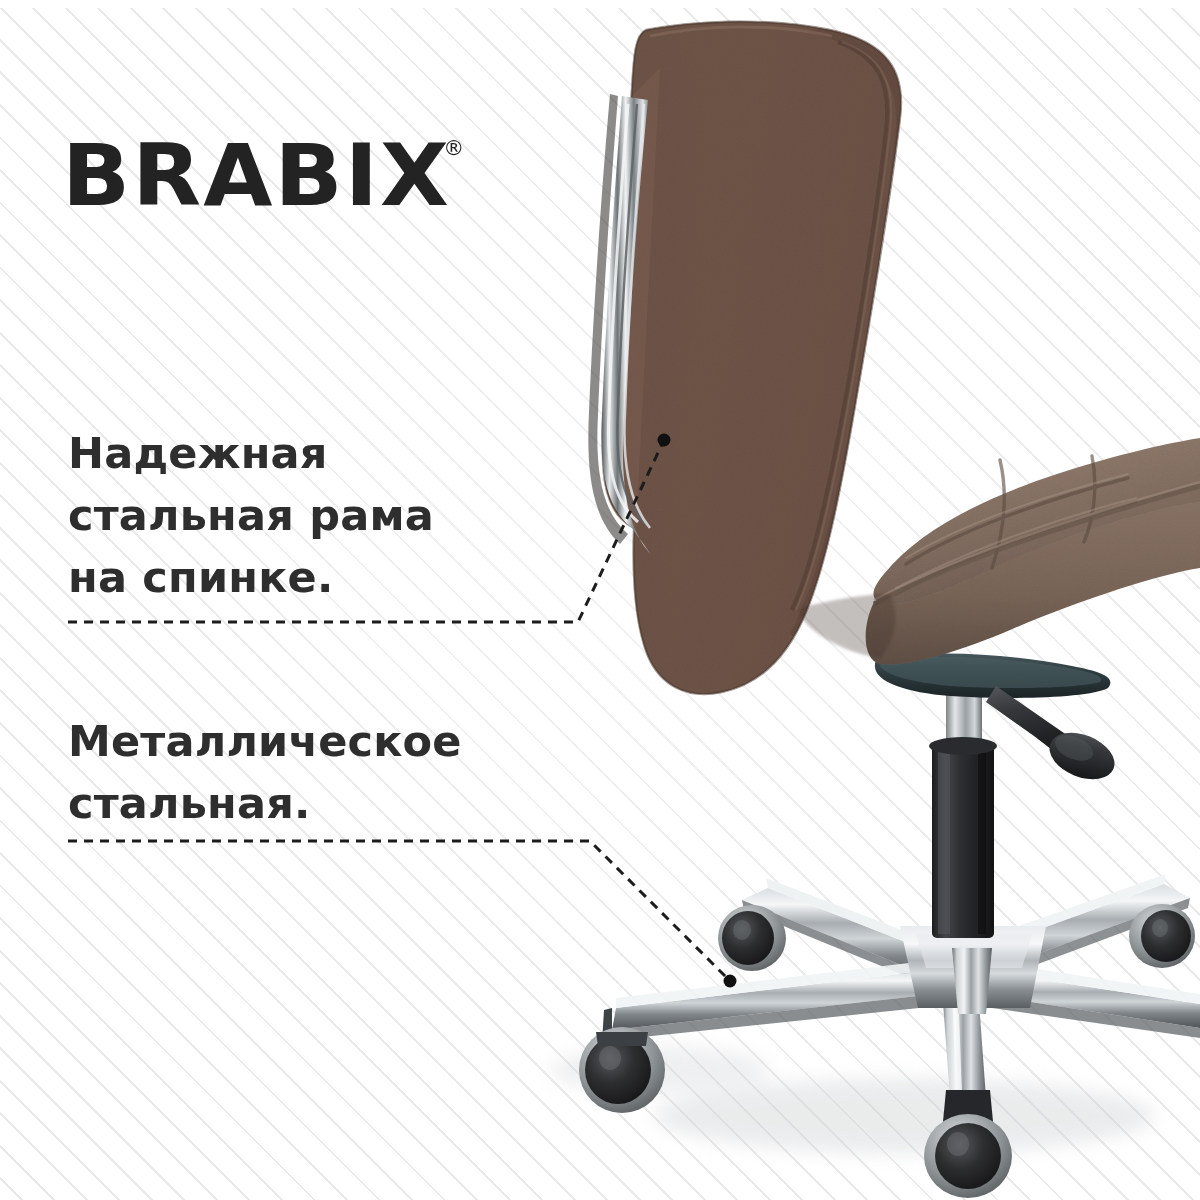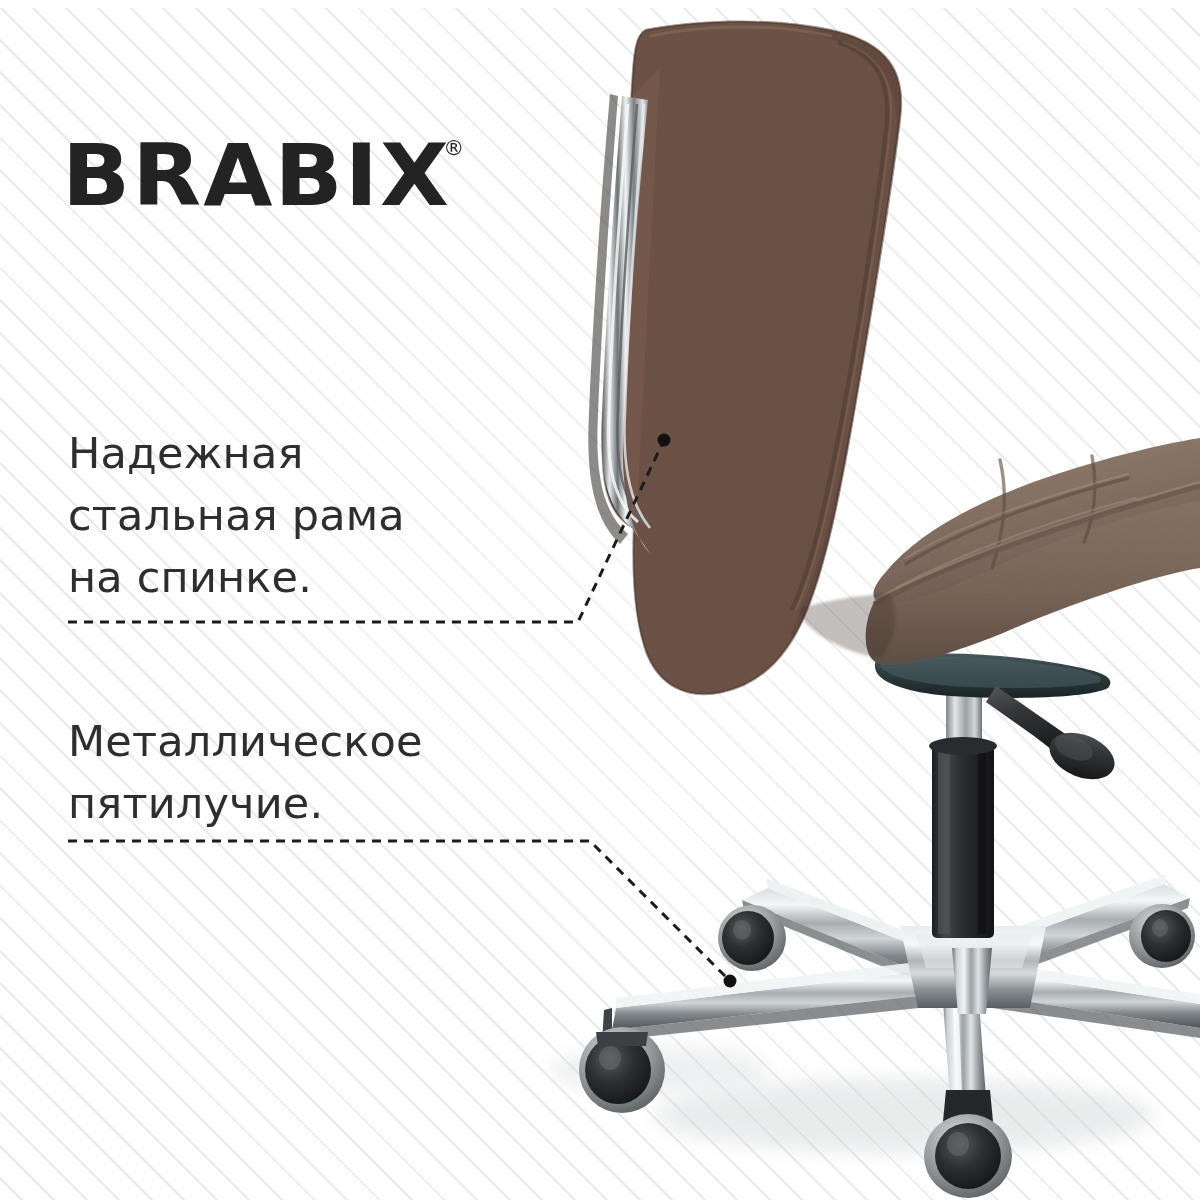--- a/index.html
+++ b/index.html
@@ -51,21 +51,21 @@
   #logo-reg{
     font-size:21px;line-height:21px;color:#232323;
     margin-left:7px;margin-top:6px;font-weight:400;
   }
 
   
   .caption{
     position:absolute;left:68px;
     color:#2e2e2e;
     font-family:"DejaVu Sans","Liberation Sans",sans-serif;
-    font-weight:400;
+    font-weight:700;
     font-size:43px;
     line-height:62px;
     letter-spacing:.2px;
     white-space:pre-line;
   }
   #caption-1{top:414px;}
   #caption-2{top:702px;}
 
   
   #leaders{position:absolute;left:0;top:0;width:1200px;height:1200px;pointer-events:none;}
@@ -391,15 +391,15 @@
   <div id="logo">
     <span id="logo-word">BRABIX</span>
     <span id="logo-reg">®</span>
   </div>
 
   <div class="caption" id="caption-1">Надежная
 стальная рама
 на спинке.</div>
 
   <div class="caption" id="caption-2">Металлическое
-пятилучие.</div>
+стальная.</div>
 
 </div>
 
 </body></html>

